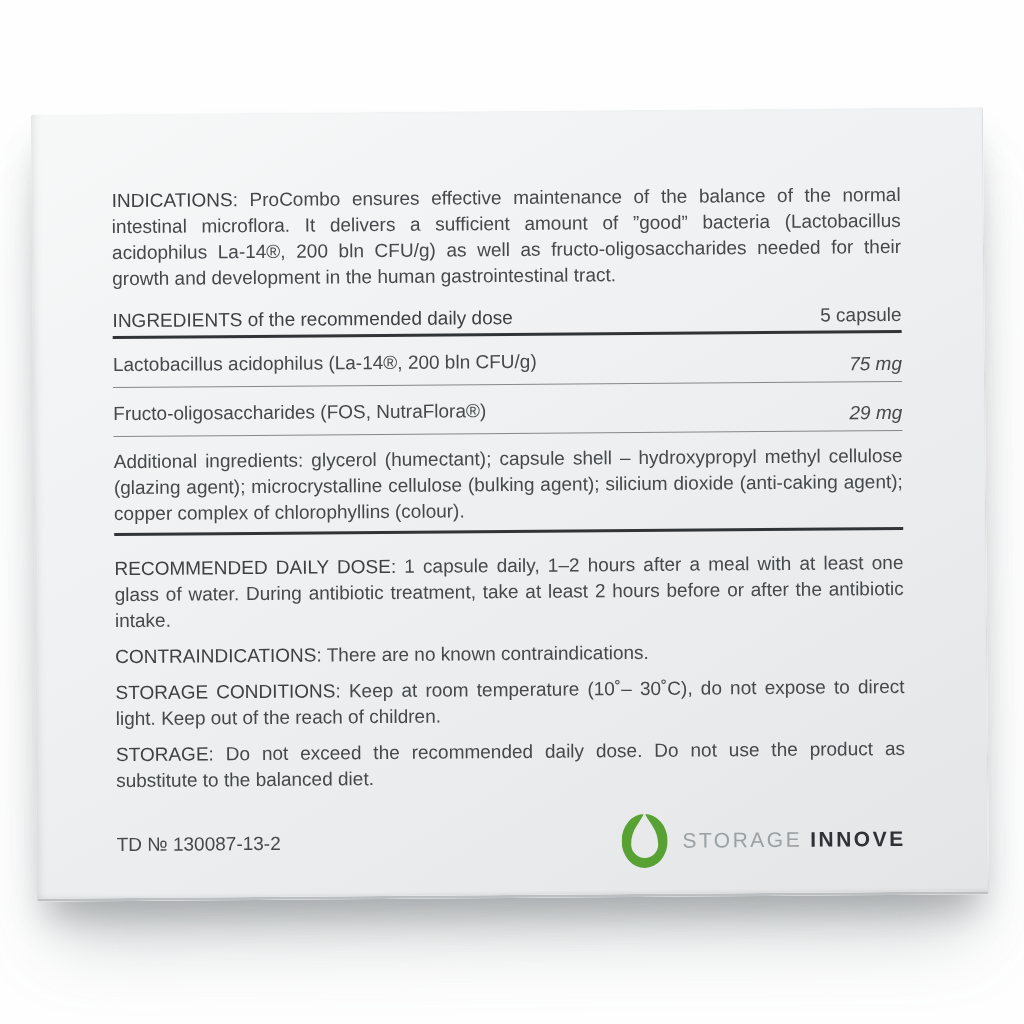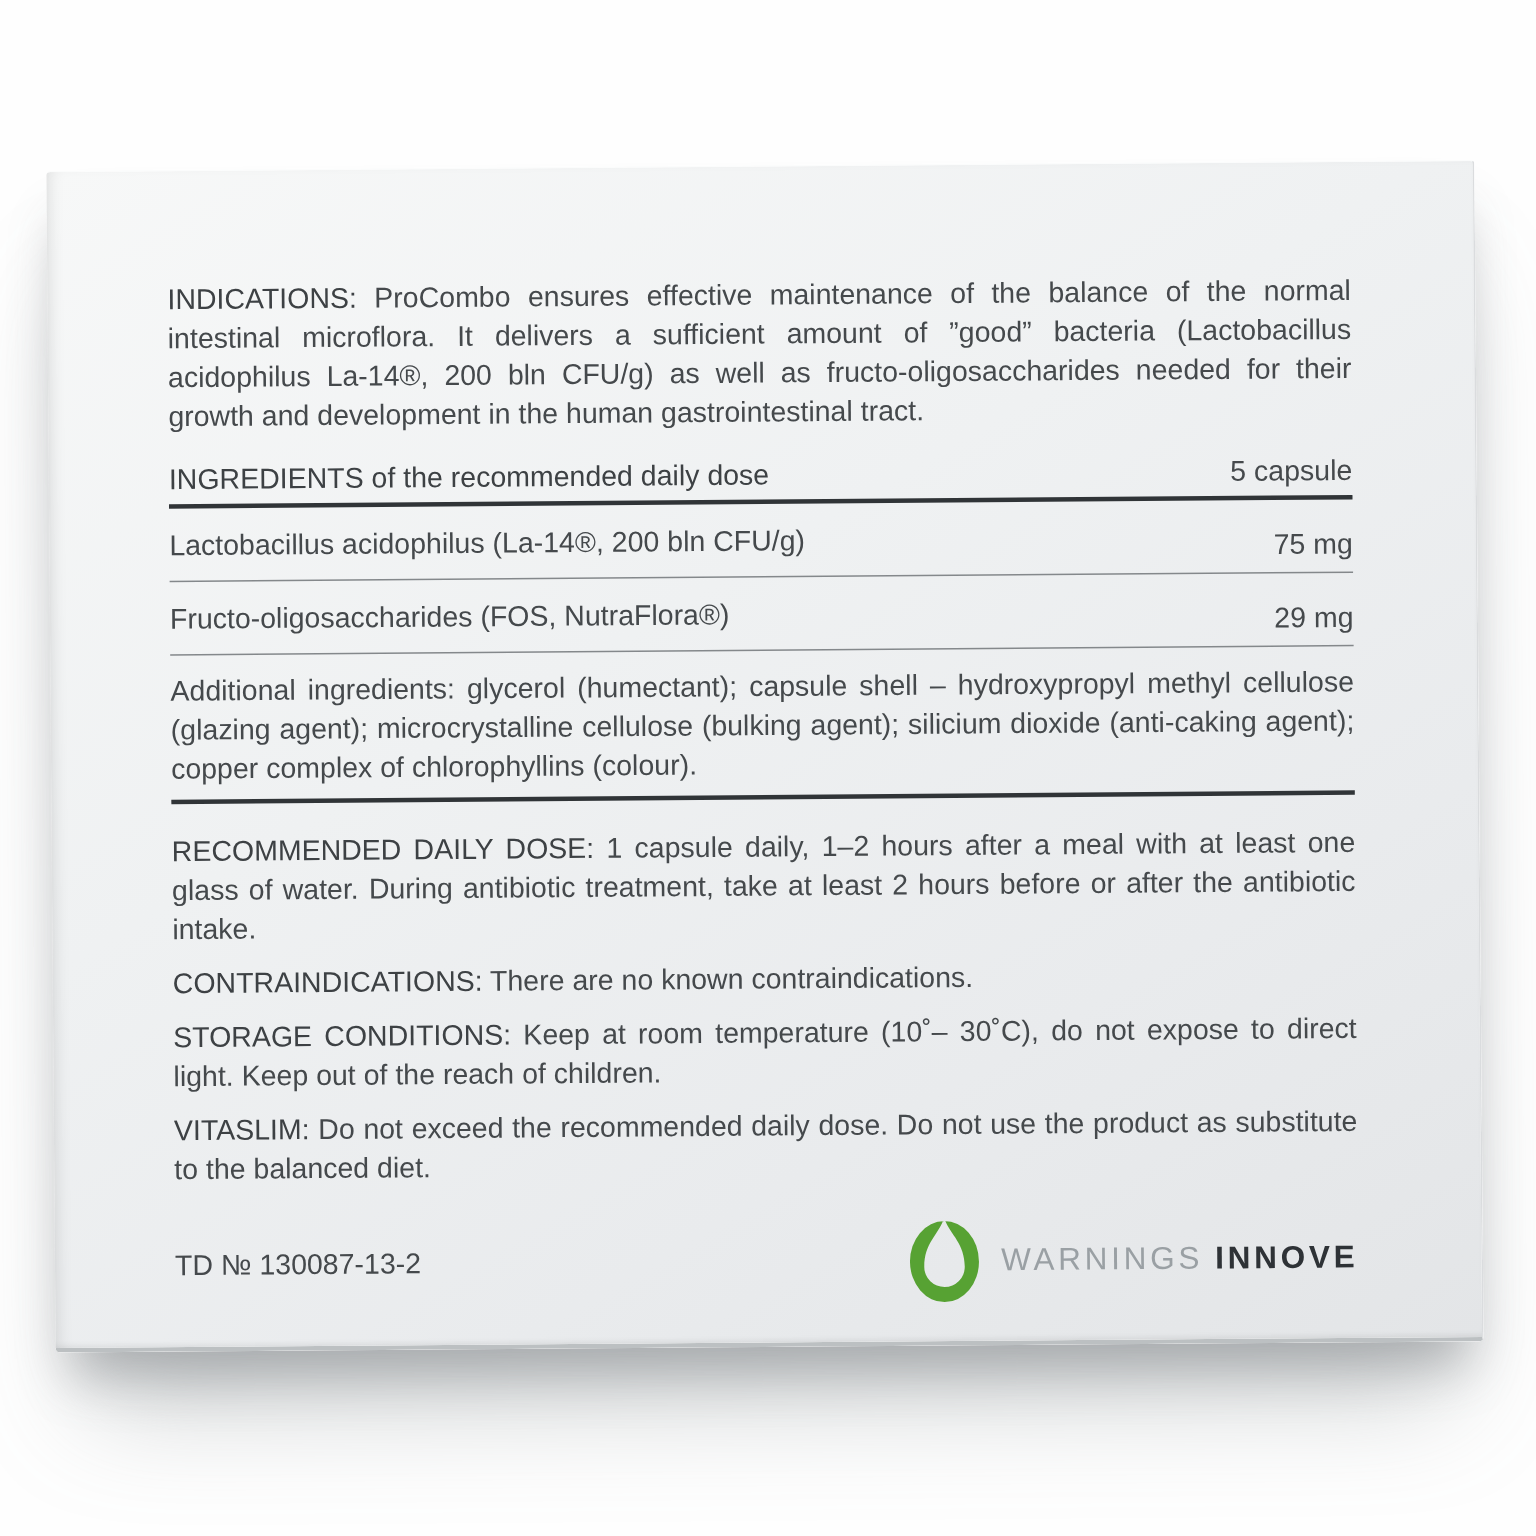--- a/index.html
+++ b/index.html
@@ -46,21 +46,21 @@
     border-bottom: 3px solid #303437;
     padding-bottom: 2px;
   }
   .ing-row {
     display: flex;
     justify-content: space-between;
     align-items: flex-end;
     padding: 13px 0 9px 0;
     border-bottom: 1px solid #84888b;
   }
-  .ing-amount { position: relative; top: 5px; }
+  .ing-amount { position: relative; top: 5px; font-style: italic; }
 
   .additional {
     margin-top: 12px;
     padding-bottom: 6px;
     border-bottom: 3px solid #303437;
   }
 
   .dose { margin-top: 20px; }
   .mt10 { margin-top: 10px; }
 
@@ -114,32 +114,32 @@
         <span class="lbl">CONTRAINDICATIONS:</span>
         <span>There are no known contraindications.</span>
       </p>
 
       <p class="para mt10">
         <span class="lbl">STORAGE CONDITIONS:</span>
         <span>Keep at room temperature (10˚– 30˚C), do not expose to direct light. Keep out of the reach of children.</span>
       </p>
 
       <p class="para mt10">
-        <span class="lbl">VITASLIM:</span>
+        <span class="lbl">STORAGE:</span>
         <span>Do not exceed the recommended daily dose. Do not use the product as substitute to the balanced diet.</span>
       </p>
 
       <div class="footer-row">
         <span>TD № 130087-13-2</span>
         <div class="brand">
           <svg class="brand-icon" width="46" height="54" viewBox="0 0 46 54" aria-hidden="true">
             <path fill="#57a233" fill-rule="evenodd" d="M23 0 A23 27 0 1 0 23 54 A23 27 0 1 0 23 0 Z
                  M23 -2 C26.8 9 36.5 14.5 36.5 30.5 A13.5 13.5 0 1 1 9.5 30.5 C9.5 14.5 19.2 9 23 -2 Z"></path>
           </svg>
           <span class="brand-text">
-            <span class="brand-light">WARNINGS</span><span class="brand-bold">INNOVE</span>
+            <span class="brand-light">STORAGE</span><span class="brand-bold">INNOVE</span>
           </span>
         </div>
       </div>
 
     </div>
   </div>
 </div>
 
 </body></html>

